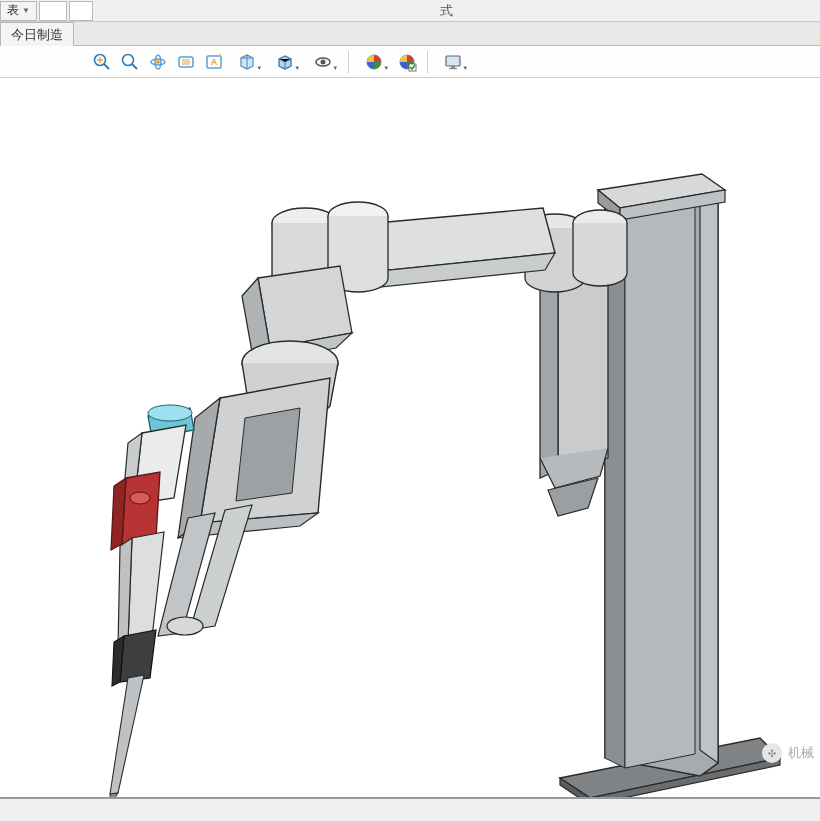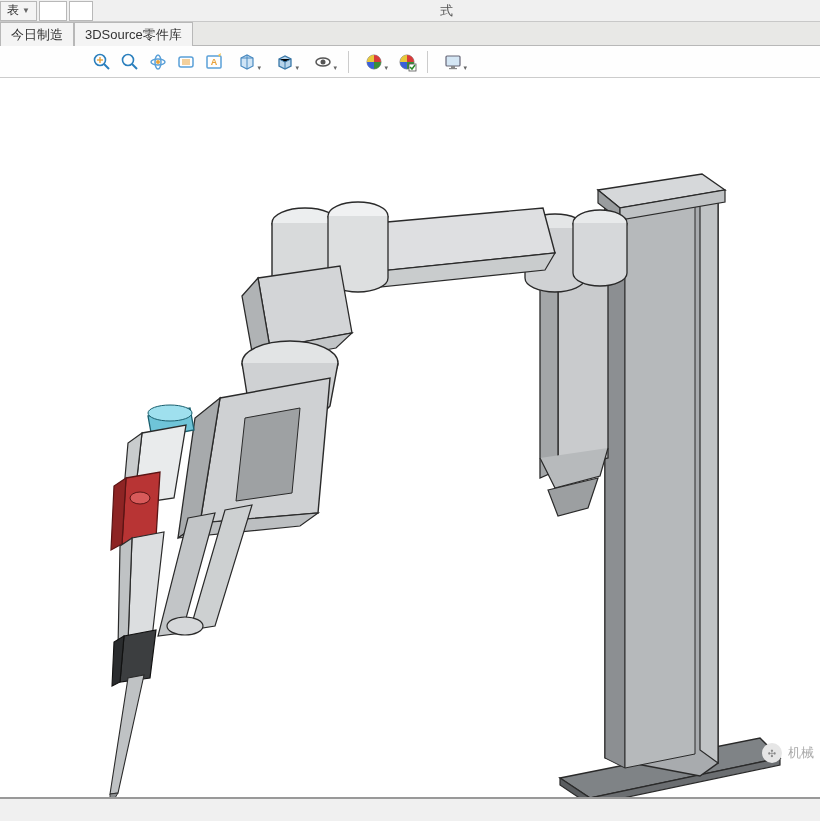--- a/index.html
+++ b/index.html
@@ -115,23 +115,20 @@
   <div style="width:28px;height:20px;border:1px solid #b8b8b8;background:#fff;margin-left:2px"></div>
   <div style="width:24px;height:20px;border:1px solid #b8b8b8;background:#fff;margin-left:2px"></div>
   <div class="spacer-center">式</div>
   <div style="width:20px"></div>
 </div>
 
 <div class="tabs-row">
   <div class="tab">
     <span>今日制造</span>
   </div>
-  <div class="tab">
-    <span>3DSource零件库</span>
-  </div>
 </div>
 
 <div class="toolbar">
   <div class="tbtn">
     <svg width="20" height="20" viewBox="0 0 20 20">
         <circle cx="8" cy="8" r="5.5" fill="none" stroke="#2a7fbd" stroke-width="1.6"></circle>
         <line x1="12" y1="12" x2="17" y2="17" stroke="#2a7fbd" stroke-width="2"></line>
         <line x1="8" y1="5" x2="8" y2="11" stroke="#e8a23a" stroke-width="1.4"></line>
         <line x1="5" y1="8" x2="11" y2="8" stroke="#e8a23a" stroke-width="1.4"></line>
       </svg>

